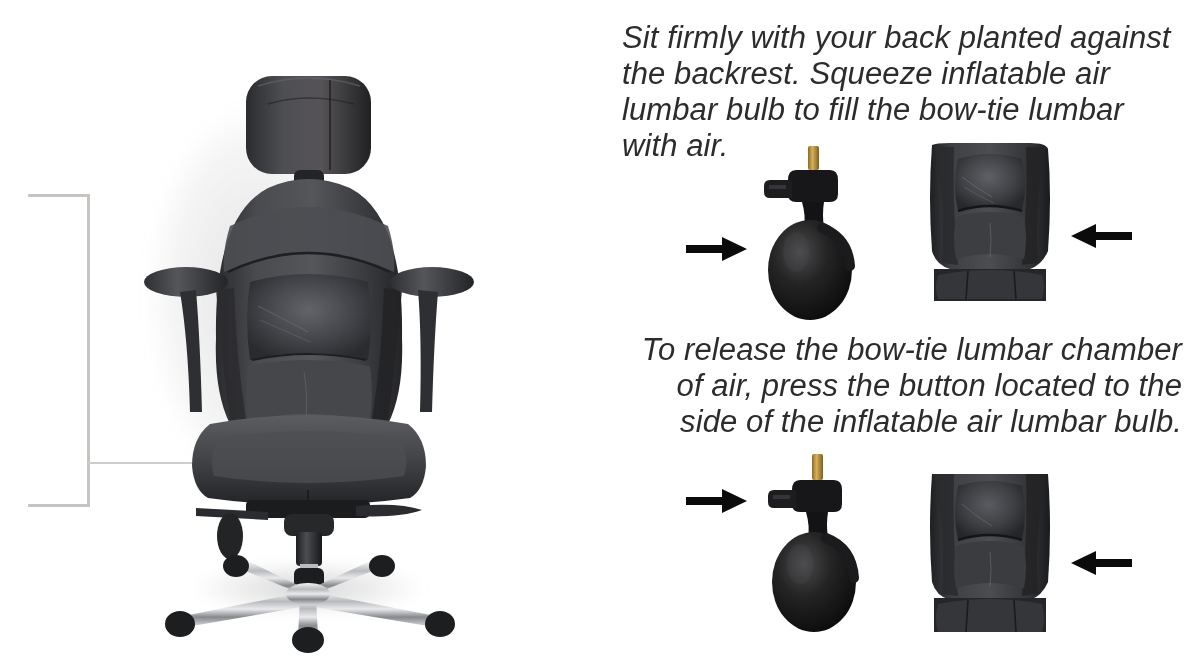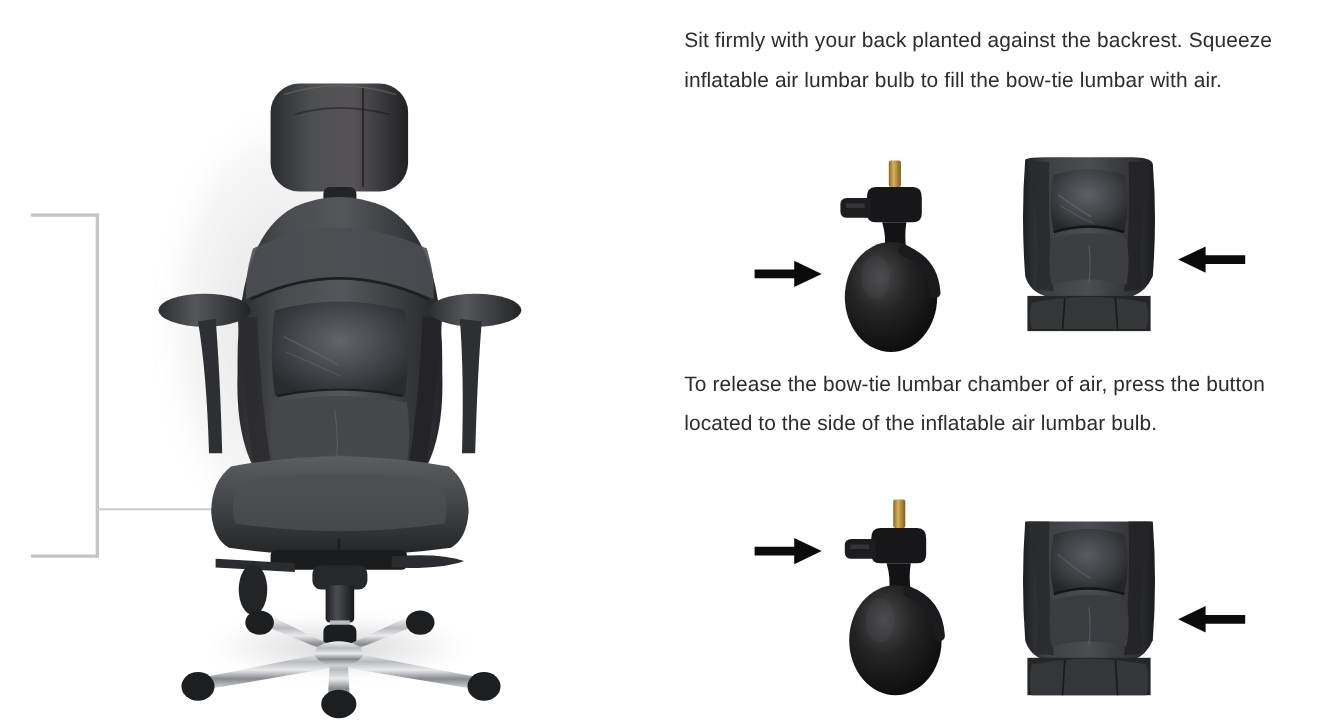--- a/index.html
+++ b/index.html
@@ -42,25 +42,26 @@
     position:absolute;left:52px;top:520px;width:300px;height:86px;
     background:radial-gradient(ellipse 50% 42% at 46% 56%, rgba(120,120,124,.30), rgba(160,160,164,.10) 60%, rgba(255,255,255,0) 78%);
     filter:blur(6px);
   }
   .chair{position:absolute;left:0;top:0;width:382px;height:622px;}
 
   
   .right-panel{position:absolute;left:600px;top:0;width:600px;height:662px;}
   .instr{
     position:absolute;left:22px;width:560px;
-    color:#2c2c2c;font-size:19px;line-height:36px;
+    color:#2c2c2c;font-size:31px;line-height:36px;
     letter-spacing:.1px;
+    font-style:italic;
   }
   .instr-1{top:20px;}
-  .instr-2{top:332px;}
+  .instr-2{top:332px;text-align:right;}
 
   .figrow{position:absolute;left:0;width:600px;height:180px;}
   .figrow-1{top:138px;}
   .figrow-2{top:458px;}
 
   .bulb-fig{position:absolute;width:120px;height:180px;}
   .lumbar-fig{position:absolute;width:136px;height:162px;}
   .arrow{position:absolute;width:62px;height:26px;}
 
   

